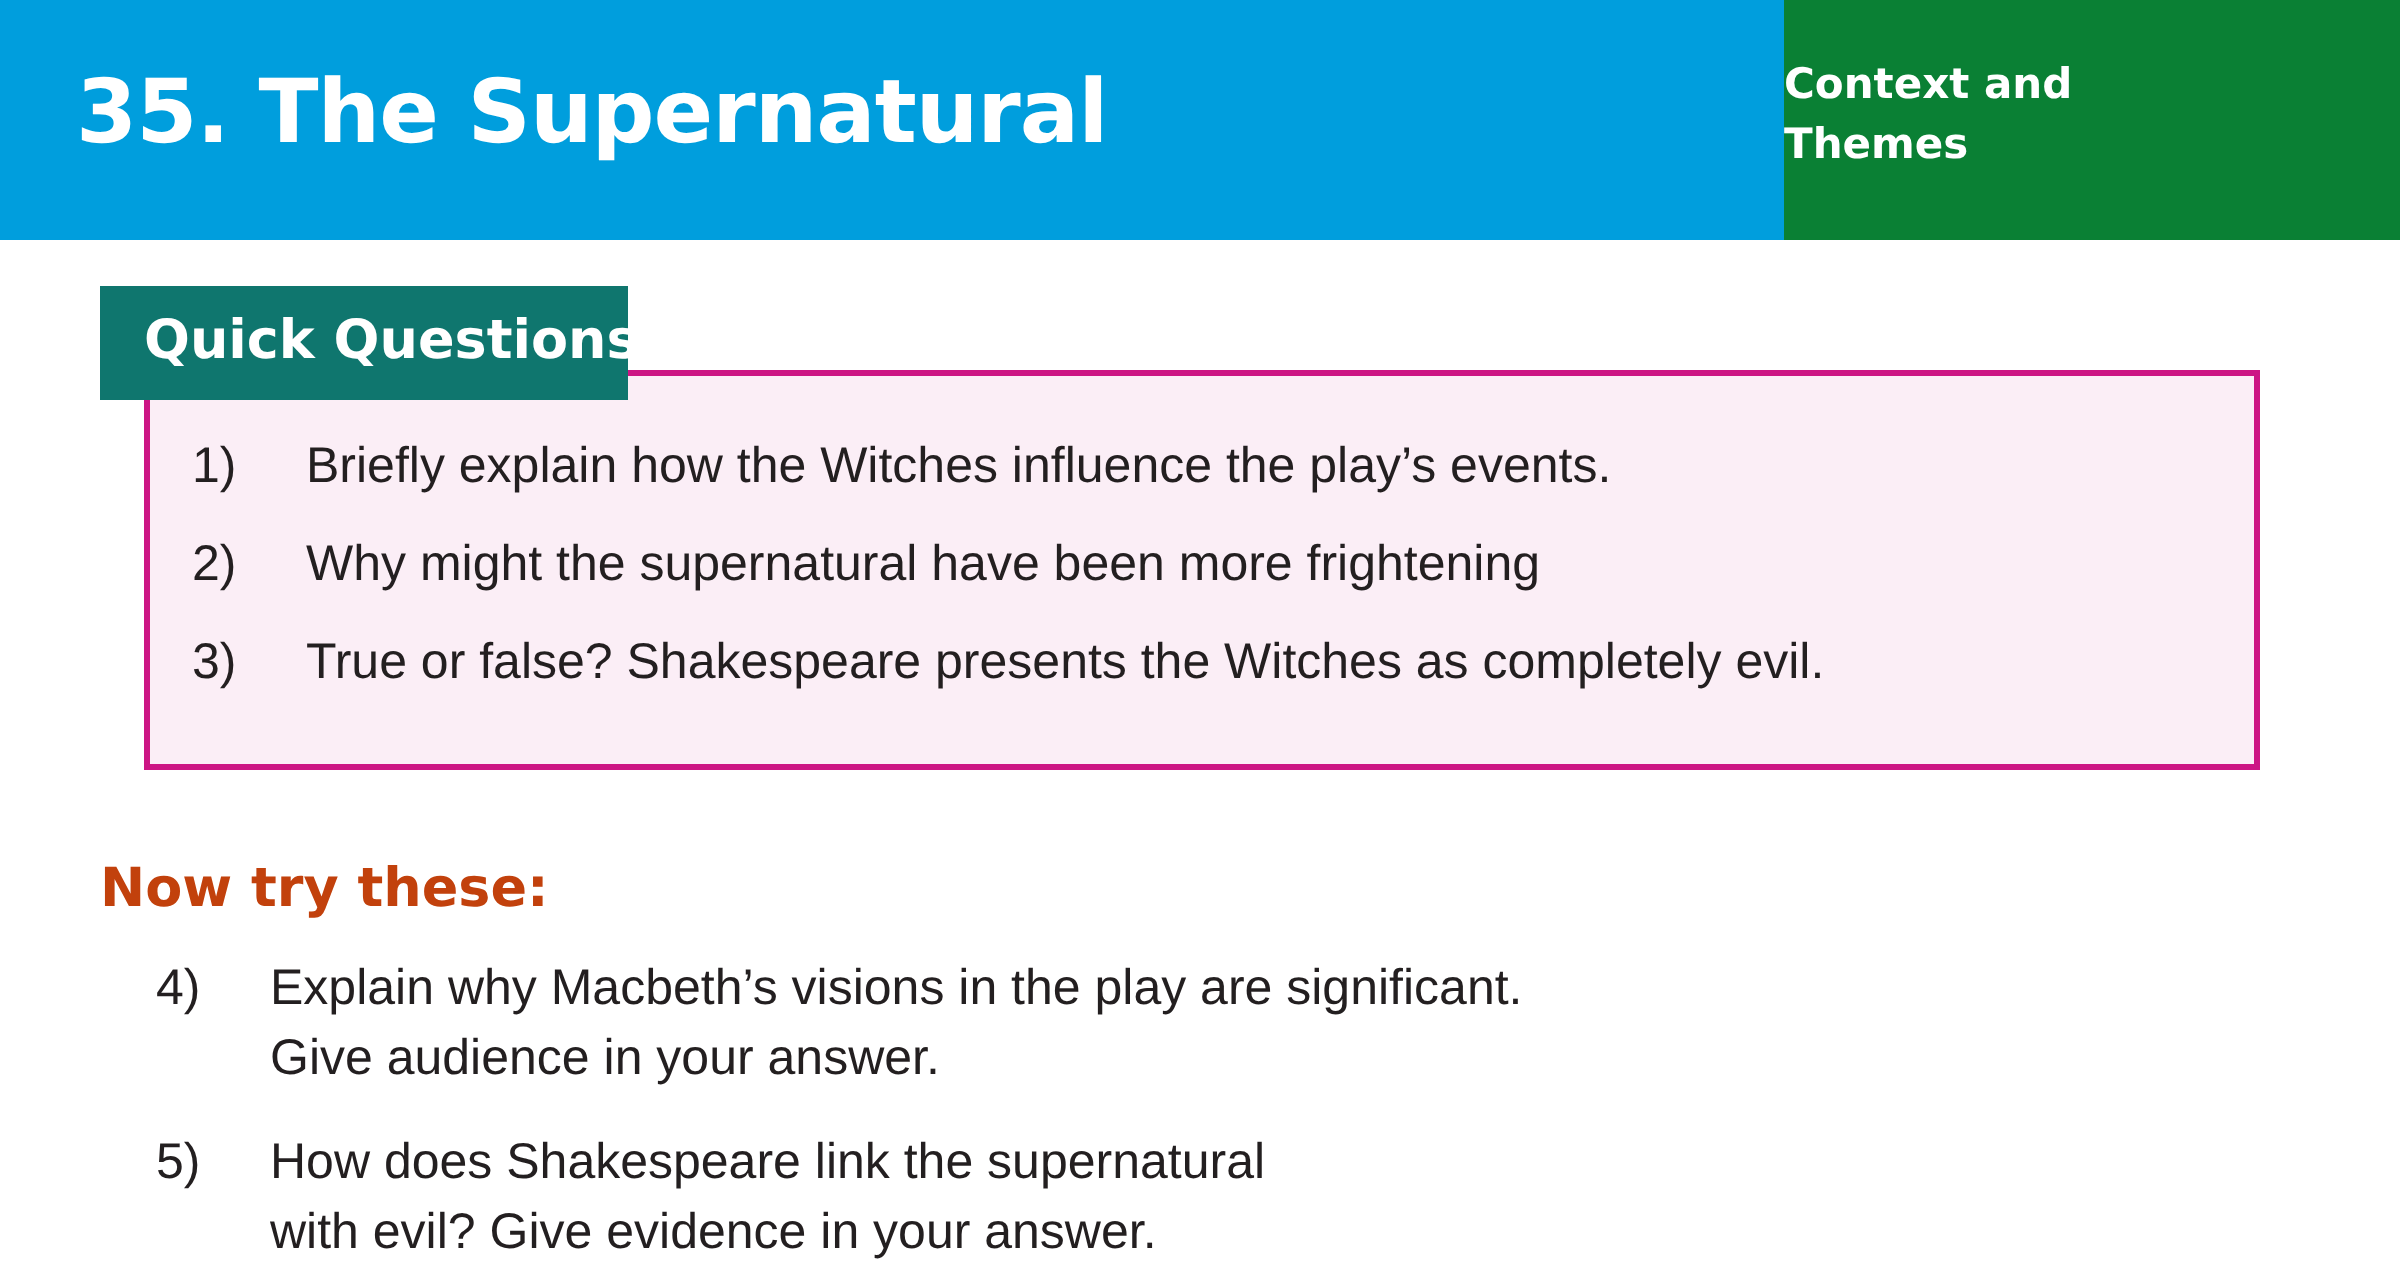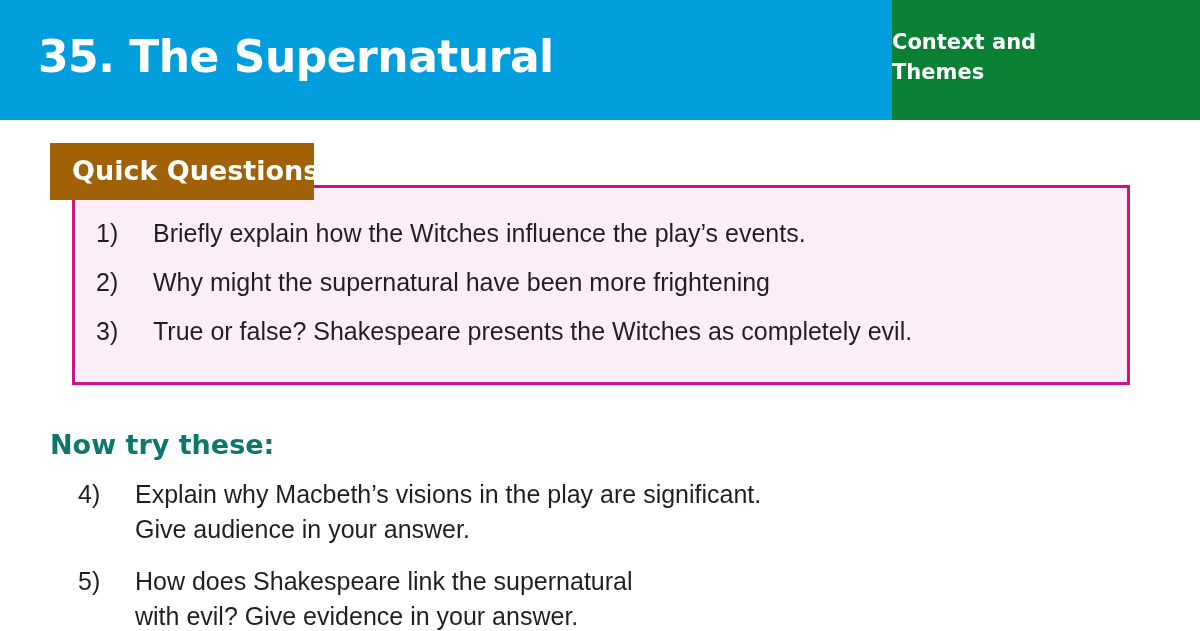--- a/index.html
+++ b/index.html
@@ -76,21 +76,21 @@
     box-sizing: border-box;
     background: #fbeef6;
     border: 3px solid #cc1584;
   }
   .qq-tab {
     position: absolute;
     left: 50px;
     top: 143px;
     width: 264px;
     height: 57px;
-    background: #a16207;
+    background: #0f766e;
     z-index: 3;
   }
   .qq-tab-label {
     position: absolute;
     left: 0;
     top: 0;
     width: 264px;
     height: 57px;
     line-height: 56px;
     padding-left: 22px;
@@ -147,21 +147,21 @@
   }
   .qtext .line2 {
     display: block;
   }
 
   
   .now-try {
     position: absolute;
     left: 50px;
     top: 428px;
-    color: #0f766e;
+    color: #c2410c;
     font-family: "DejaVu Sans", sans-serif;
     font-weight: bold;
     font-size: 27px;
     line-height: 34px;
     white-space: nowrap;
   }
 </style>
 </head>
 <body>
 

